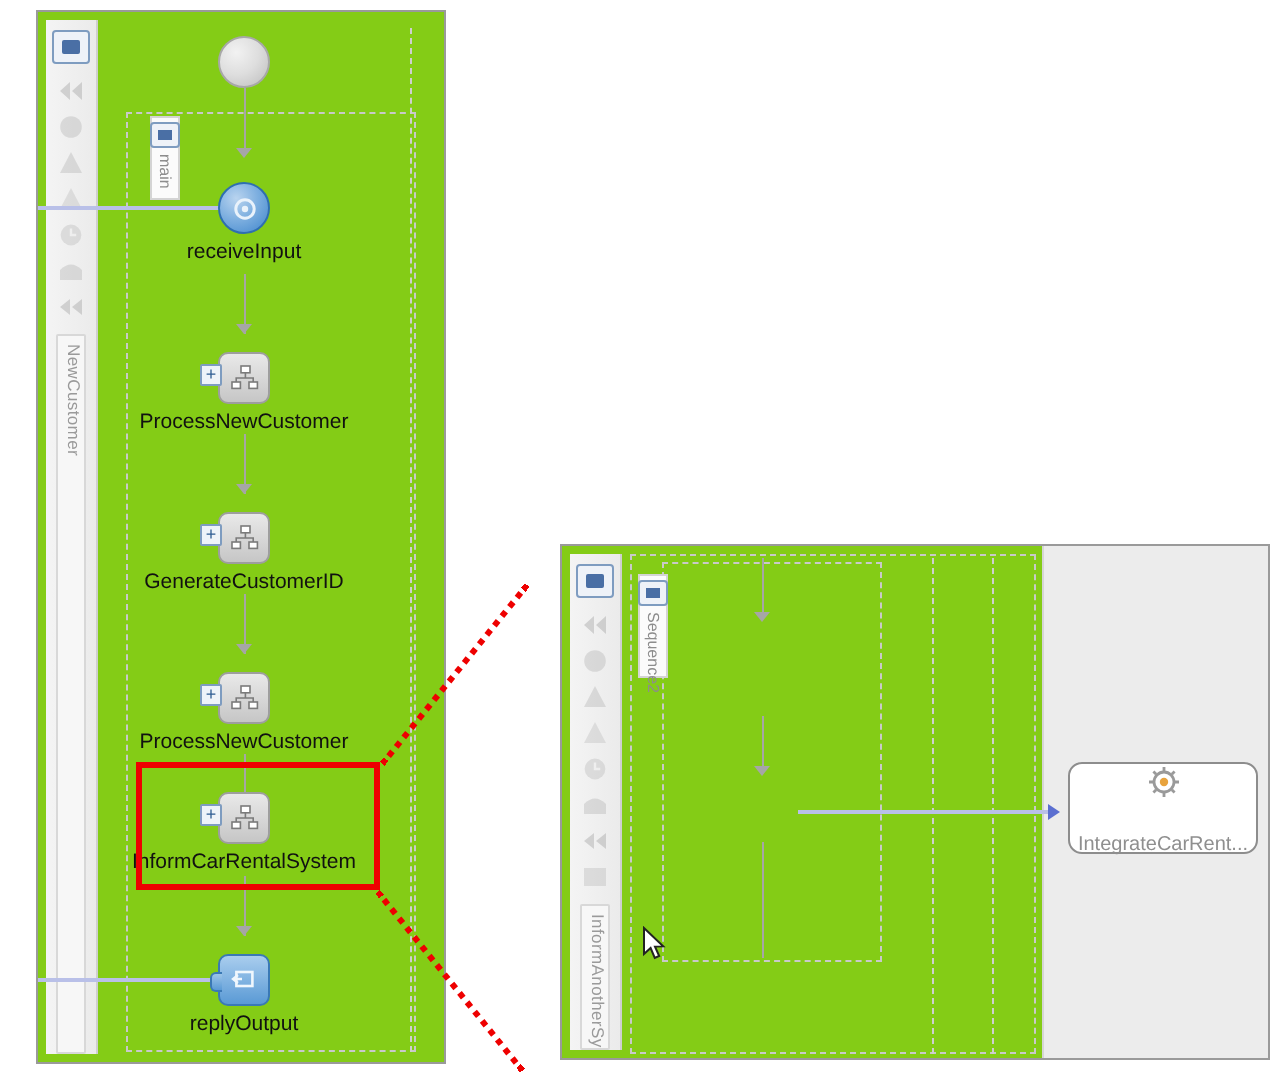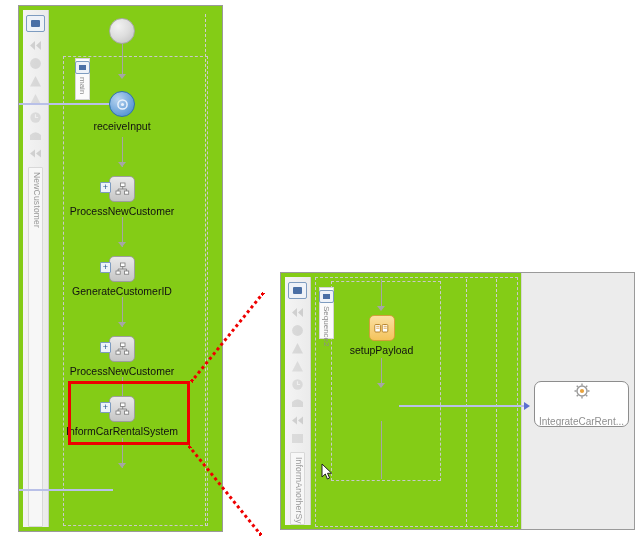--- a/index.html
+++ b/index.html
@@ -246,20 +246,30 @@
             <path d="M7.7 4.4 v2.6 M3.1 9 v-2 h8.5 v2" stroke="#7b7b7b" stroke-width=".8" fill="none"></path>
           </svg>
       </span>
       <span class="plus" style="left:40px;top:6px;">+</span>
       <span class="cap">InformCarRentalSystem</span>
     </div>
     <div class="vline" style="left:103px;top:432px;height:30px;"></div>
     <div class="varrow" style="left:99px;top:457px;"></div>
 
     <div class="hlink" style="left:-18px;top:483px;width:112px;"></div>
+    <div class="node" style="left:78px;top:471px;width:50px;">
+      <span class="rsq blue">
+        <span class="tab-l"></span>
+        <svg width="14" height="13" viewBox="0 0 14 13">
+            <rect x="3.2" y="2" width="8" height="7" fill="none" stroke="#f0f7fd" stroke-width="1.3"></rect>
+            <path d="M1.5 5.5 h4.5 M4 3.5 L1.5 5.5 L4 7.5" stroke="#f0f7fd" stroke-width="1.2" fill="none"></path>
+          </svg>
+      </span>
+      <span class="cap">replyOutput</span>
+    </div>
 
   </div>
 </div>
 
 <div class="panel" style="left:280px;top:272px;width:355px;height:258px;">
   <div class="panel-inner">
 
     <div class="grayzone" style="left:240px;top:0;width:115px;bottom:0;"></div>
 
     <div class="palette" style="left:4px;top:4px;bottom:4px;">
@@ -319,30 +329,20 @@
 
     <div class="scope-tab" style="left:38px;top:14px;height:52px;">
       <span class="sq">
           <i></i>
         </span>
       <span class="vtxt">Sequence2</span>
     </div>
 
     <div class="vline" style="left:100px;top:6px;height:30px;"></div>
     <div class="varrow" style="left:96px;top:33px;"></div>
-    <div class="node" style="left:63px;top:42px;width:75px;">
-      <span class="rsq gold">
-        <svg width="15" height="13" viewBox="0 0 15 13">
-            <rect x=".8" y="2.5" width="5.6" height="7.5" rx="1" fill="#fff" stroke="#b07c20" stroke-width=".9"></rect>
-            <rect x="8.2" y="2.5" width="5.6" height="7.5" rx="1" fill="#fff" stroke="#b07c20" stroke-width=".9"></rect>
-            <path d="M2.2 4.3 h3.2 M2.2 6.2 h3.2 M9.6 4.3 h3.2 M9.6 6.2 h3.2" stroke="#e0a33c" stroke-width=".9"></path>
-          </svg>
-      </span>
-      <span class="cap">setupPayload</span>
-    </div>
     <div class="vline" style="left:100px;top:85px;height:28px;"></div>
     <div class="varrow" style="left:96px;top:110px;"></div>
 
     <div class="vline" style="left:100px;top:148px;height:58px;"></div>
 
     <div class="hlink" style="left:118px;top:132px;width:127px;"></div>
     <div class="harrow" style="left:243px;top:129px;"></div>
 
     <div class="partner" style="left:253px;top:108px;width:95px;height:46px;">
       <span>

